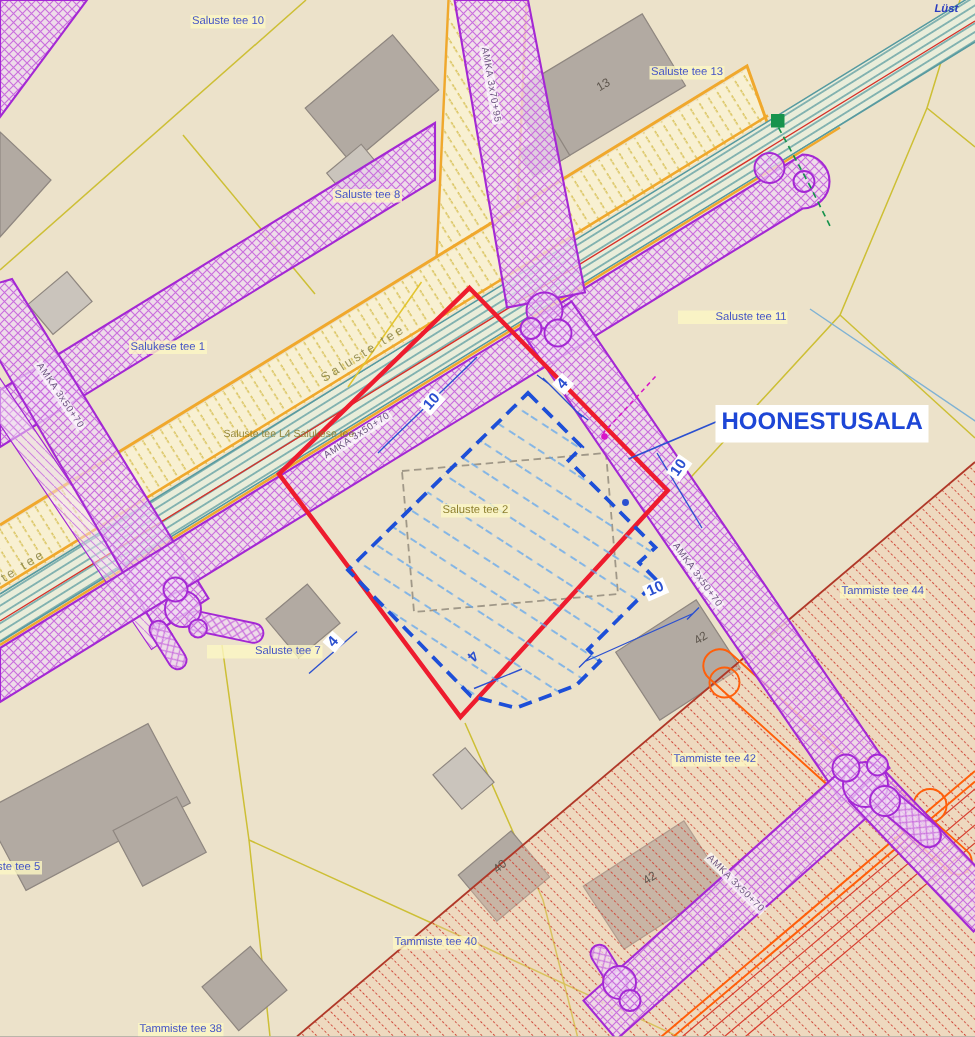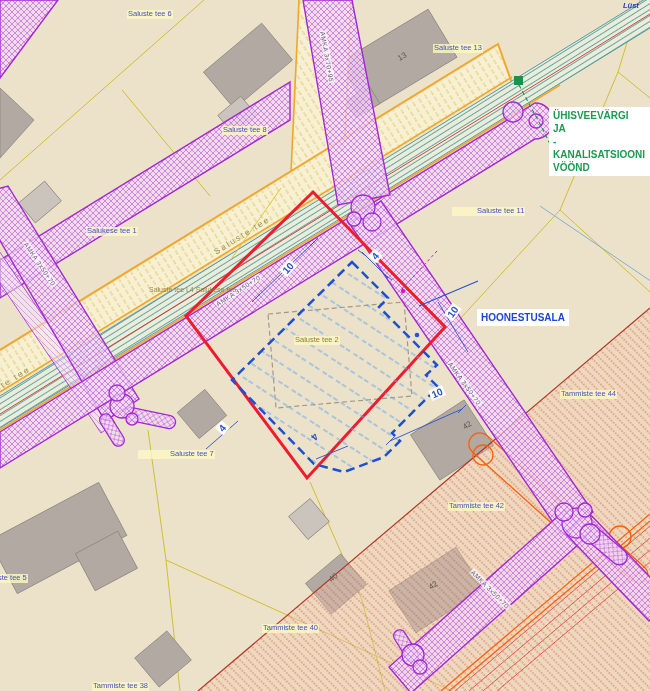--- a/index.html
+++ b/index.html
@@ -183,27 +183,27 @@
     <path d="M281,188 L232,258" stroke="#e3c52f" stroke-width="1"></path>
     <path d="M437,251 L402,289" stroke="#d816c8" stroke-width="1" stroke-dasharray="3 2.5"></path>
     <circle cx="403" cy="291" r="2.2" fill="#d816c8" stroke="none"></circle>
     <path d="M478,281 L419,306" stroke="#2b50d0" stroke-width="1.2"></path>
     <path d="M519,85 L540,124 L554,152" stroke="#17934c" stroke-width="1.1" stroke-dasharray="4 3"></path>
     <path d="M540,206 L655,284" stroke="#7fb2d4" stroke-width="1"></path>
   </g>
   <rect x="514" y="76" width="9" height="9" fill="#17934c"></rect>
 </svg>
 
-<div class="lbl" style="left:127px;top:10px;">Saluste tee 6</div>
+<div class="lbl" style="left:127px;top:10px;">Saluste tee 10</div>
 <div class="lbl" style="left:433px;top:44px;">Saluste tee 13</div>
 <div class="lbl" style="left:222px;top:126px;">Saluste tee 8</div>
 <div class="lbl" style="left:86px;top:227px;">Salukese tee 1</div>
 <div class="lbl" style="left:452px;top:207px;padding-left:25px;">Saluste tee 11</div>
 <div class="lbl olive" style="left:294px;top:336px;">Saluste tee 2</div>
-<div class="lbl" style="left:138px;top:450px;padding-left:32px;">Saluste tee 7</div>
+<div class="lbl" style="left:138px;top:430px;padding-left:32px;">Saluste tee 7</div>
 <div class="lbl" style="left:-18px;top:574px;">Saluste tee 5</div>
 
 <div class="lbl olive" style="left:148px;top:286px;font-size:7px;background:none;opacity:.9;">Saluste tee L4 Salukese tee</div>
 <div class="lbl" style="left:560px;top:390px;">Tammiste tee 44</div>
 <div class="lbl" style="left:408px;top:502px;margin-left:40px;">Tammiste tee 42</div>
 <div class="lbl" style="left:262px;top:624px;">Tammiste tee 40</div>
 <div class="lbl" style="left:92px;top:682px;">Tammiste tee 38</div>
 <div class="lbl clip" style="left:622px;top:2px;width:26px;font-weight:bold;background:none;color:#2a3cc0;font-style:italic;">Lüst</div>
 
 <div class="roadname" style="left:212px;top:248px;transform:rotate(-32deg);">Saluste tee</div>
@@ -220,18 +220,14 @@
 <div class="dim" style="left:444px;top:315px;transform:rotate(-55deg);">10</div>
 <div class="dim" style="left:428px;top:391px;transform:rotate(-24deg);">10</div>
 <div class="dim" style="left:215px;top:428px;transform:rotate(-48deg);">4</div>
 <div class="dim" style="left:322px;top:437px;transform:rotate(132deg);background:none;">4</div>
 
 <div class="bnum" style="left:396px;top:55px;transform:rotate(-31deg);">13</div>
 <div class="bnum" style="left:327px;top:577px;transform:rotate(-40deg);">40</div>
 <div class="bnum" style="left:427px;top:584px;transform:rotate(-33deg);">42</div>
 <div class="bnum" style="left:461px;top:424px;transform:rotate(-33deg);">42</div>
 
-<div class="callout" style="left:549px;top:107px;color:#1b9a50;">ÜHISVEEVÄRGI
-JA
--KANALISATSIOONI
-VÖÖND</div>
-<div class="callout" style="left:477px;top:270px;color:#1d46d6;font-size:10px;margin-top:39px;">HOONESTUSALA</div>
+<div class="callout" style="left:477px;top:270px;color:#1d46d6;font-size:16px;">HOONESTUSALA</div>
 </div>
 
 </body></html>

